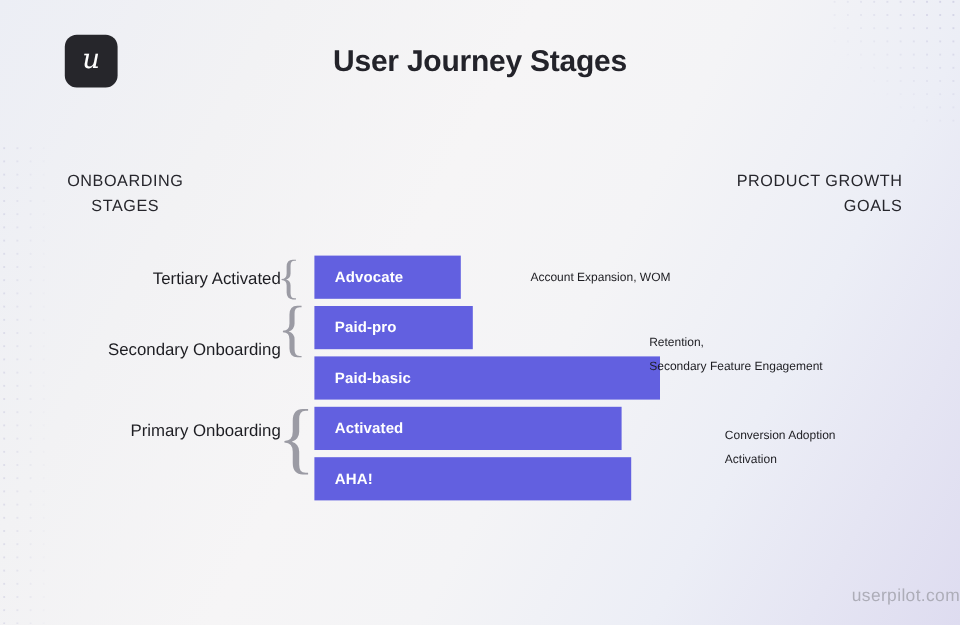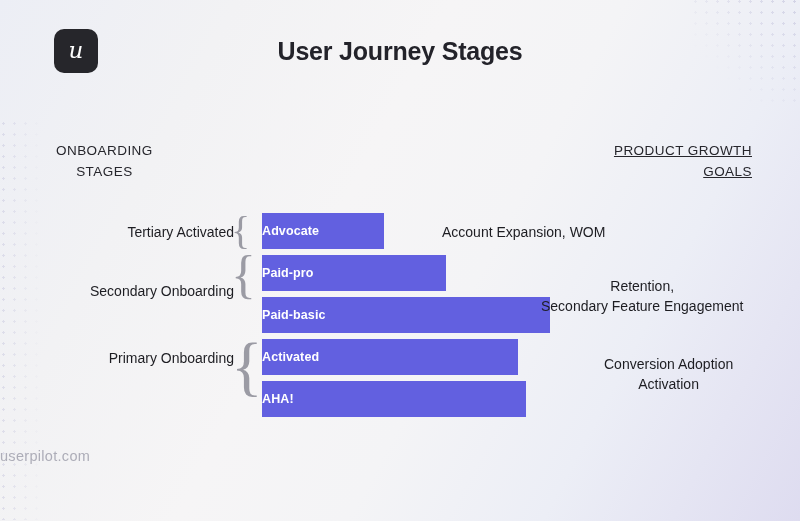--- a/index.html
+++ b/index.html
@@ -94,21 +94,21 @@
   
   .col-head {
     position: absolute;
     font-size: 13.5px;
     color: #26262c;
     line-height: 21px;
     letter-spacing: 0.45px;
     white-space: pre-line;
   }
   #head-left  { left: 56px;  top: 140px; text-align: center; }
-  #head-right { right: 48px; top: 140px; text-align: right; text-decoration: underline; }
+  #head-right { right: 48px; top: 140px; text-align: right; }
 
   
   #plot {
     position: absolute;
     left: 0;
     top: 205px;
     width: 800px;
     height: 192px;
   }
   .bar-row {
@@ -122,20 +122,21 @@
     top: 0;
     height: 36px;
     background: #6260e0;
     display: flex;
     align-items: center;
   }
   .bar-label {
     color: #ffffff;
     font-size: 12.5px;
     font-weight: bold;
+    padding-left: 17px;
     letter-spacing: 0.1px;
     white-space: nowrap;
   }
 
   
   .stage {
     position: absolute;
     right: 566px;
     text-align: right;
     font-size: 14px;
@@ -149,34 +150,33 @@
     color: #9b9ba4;
     font-family: "Liberation Serif", serif;
     font-weight: normal;
     line-height: 1;
     transform-origin: left center;
   }
 
   
   .goal {
     position: absolute;
-    font-size: 14px;
+    font-size: 10px;
     color: #1d1d22;
     line-height: 20px;
     white-space: pre-line;
-    text-align: center;
   }
 
   
   #footer {
     position: absolute;
     left: 0;
     right: 0;
-    top: 448px;
-    text-align: left;
+    top: 489px;
+    text-align: right;
     font-size: 14.5px;
     color: #adadb8;
     letter-spacing: 0.3px;
   }
 </style>
 </head>
 <body>
 
 <div id="canvas">
 
@@ -195,21 +195,21 @@
 GOALS</div>
 
   <div id="plot">
 
     <div class="bar-row" style="top:8px">
       <div class="bar" style="width:122px">
         <span class="bar-label">Advocate</span>
       </div>
     </div>
     <div class="bar-row" style="top:50px">
-      <div class="bar" style="width:184px">
+      <div class="bar" style="width:132px">
         <span class="bar-label">Paid-pro</span>
       </div>
     </div>
     <div class="bar-row" style="top:92px">
       <div class="bar" style="width:288px">
         <span class="bar-label">Paid-basic</span>
       </div>
     </div>
     <div class="bar-row" style="top:134px">
       <div class="bar" style="width:256px">

